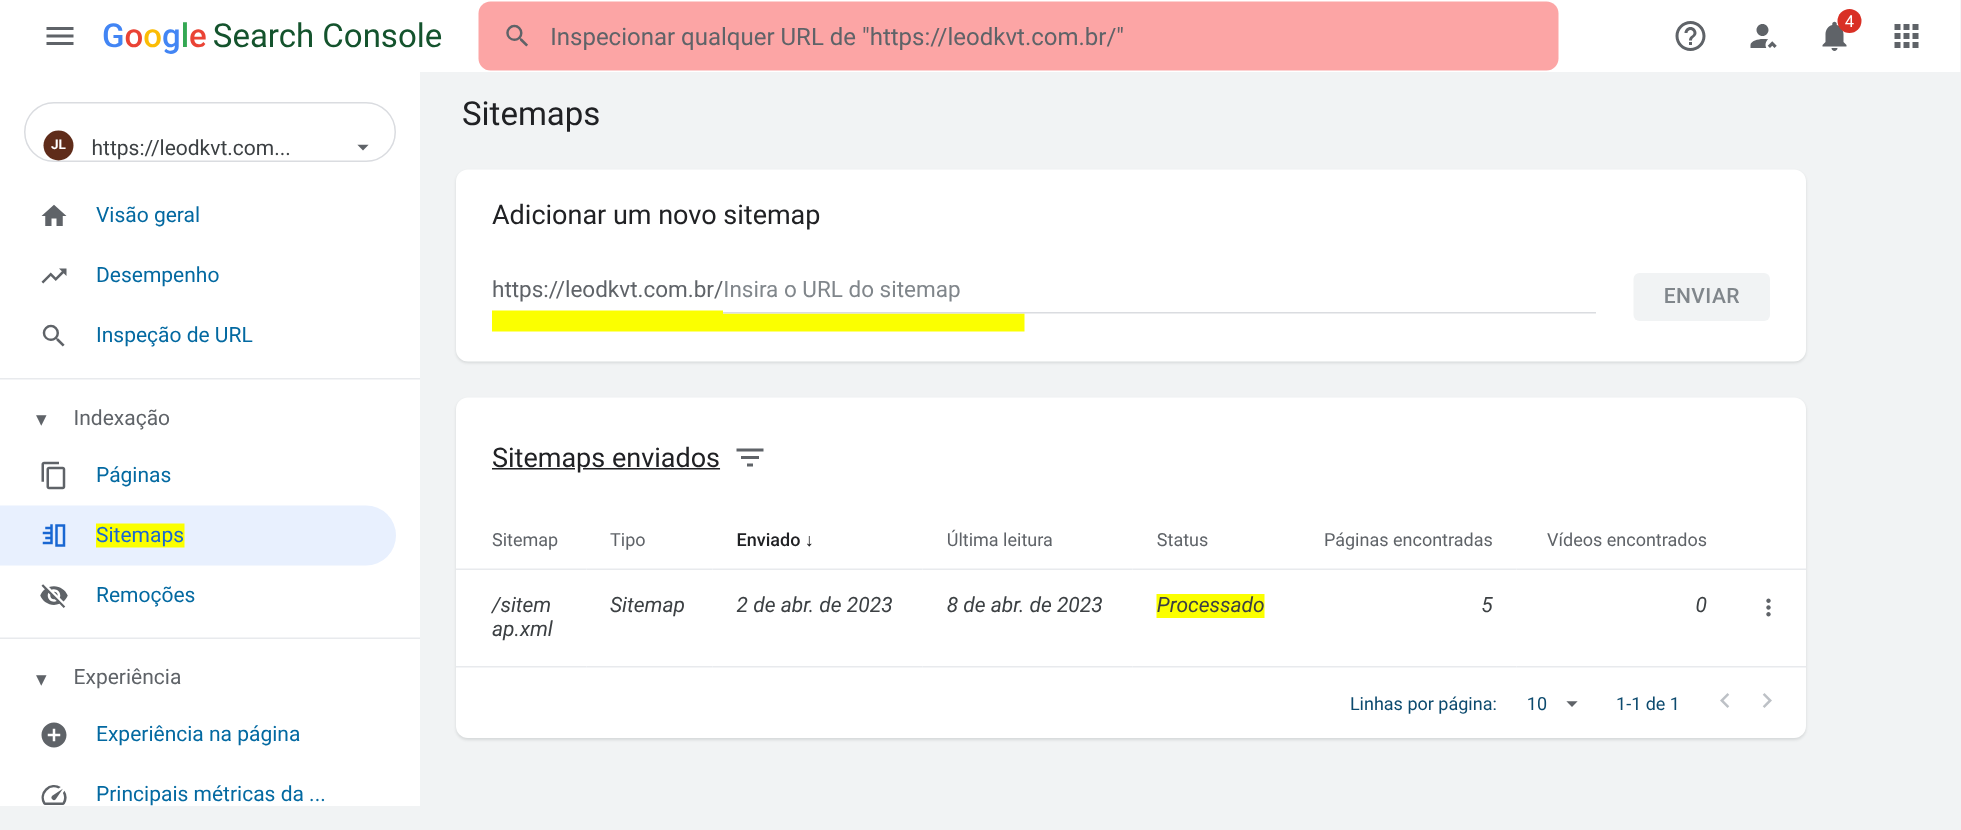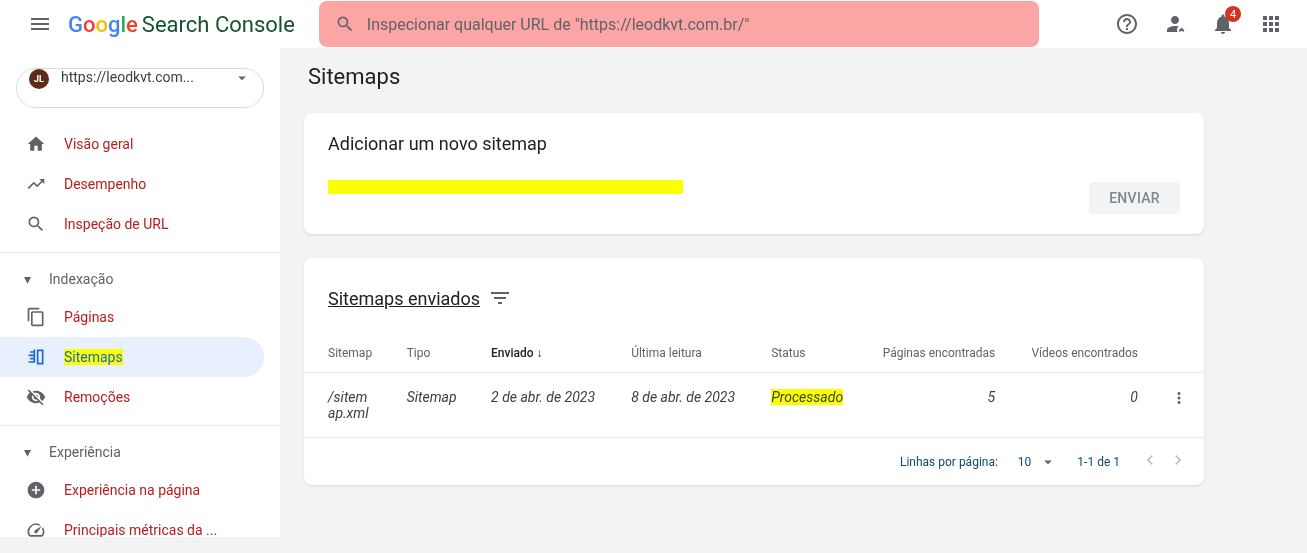--- a/index.html
+++ b/index.html
@@ -15,27 +15,27 @@
 .search-bar { flex: 1; max-width: 720px; height: 46px; background: #fca5a5; border-radius: 8px; display: flex; align-items: center; padding: 0 16px; color: #5f6368; }
 .search-bar input { border: none; background: transparent; flex: 1; font-size: 16px; color: #202124; outline: none; margin-left: 12px; }
 .search-bar input::placeholder { color: #5f6368; }
 
 .top-actions { display: flex; align-items: center; gap: 8px; margin-left: auto; }
 .icon-btn { width: 40px; height: 40px; display: flex; align-items: center; justify-content: center; color: #5f6368; cursor: pointer; border-radius: 50%; position: relative; }
 .badge { position: absolute; top: 2px; right: 2px; background: #d93025; color: #fff; font-size: 11px; border-radius: 50%; width: 16px; height: 16px; display: flex; align-items: center; justify-content: center; }
 
 .layout { display: flex; height: calc(100% - 64px); }
 .sidebar { width: 280px; background: #fff; padding: 12px 0; overflow-y: auto; }
-.property-selector { margin: 8px 16px 16px; height: 40px; border: 1px solid #dadce0; border-radius: 20px; display: flex; align-items: flex-start; padding: 0 12px; cursor: pointer; }
+.property-selector { margin: 8px 16px 16px; height: 40px; border: 1px solid #dadce0; border-radius: 20px; display: flex; align-items: flex-end; padding: 0 12px; cursor: pointer; }
 .prop-icon { width: 20px; height: 20px; background: #5f2c1a; border-radius: 50%; margin-right: 12px; display:flex; align-items:center; justify-content:center; color:#fff; font-size:9px; font-weight:bold; }
 .prop-text { flex: 1; font-size: 14px; color: #3c4043; white-space: nowrap; overflow: hidden; text-overflow: ellipsis; }
 .nav-item { height: 40px; display: flex; align-items: center; padding: 0 24px; color: #5f6368; font-size: 14px; cursor: pointer; border-radius: 0 20px 20px 0; margin-right: 16px; }
 .nav-item.active { background: #e8f0fe; color: #1967d2; }
 .nav-item .nav-icon { width: 24px; margin-right: 16px; display: flex; align-items: center; justify-content: center; }
-.nav-item .nav-label { color: #b91c1c; }
+.nav-item .nav-label { color: #0369a1; }
 .nav-item.active .nav-label { color: #1967d2; }
 .nav-section { height: 36px; display: flex; align-items: center; padding: 0 24px; color: #5f6368; font-size: 14px; cursor: pointer; }
 .nav-section .chev { margin-right: 18px; font-size: 14px; }
 .divider { height: 1px; background: #e8eaed; margin: 8px 0; }
 .highlight { background: #fbff00; }
 
 .main { flex: 1; padding: 16px 24px; overflow-y: auto; }
 .page-title { font-size: 22px; color: #202124; font-weight: 400; margin-bottom: 24px; padding-left: 4px; }
 
 .card { background: #fff; border-radius: 8px; box-shadow: 0 1px 2px rgba(60,64,67,0.15); margin-bottom: 24px; width: 900px; }
@@ -198,20 +198,24 @@
     </div>
   </div>
 
   <div class="main">
     <h1 class="page-title">Sitemaps</h1>
 
     <div class="card card-pad">
       <div class="card-title">Adicionar um novo sitemap</div>
       <div class="sitemap-input-row">
         <div style="flex:1">
+          <div style="display:flex;align-items:baseline">
+            <span class="url-prefix">https://leodkvt.com.br/</span>
+            <input class="sitemap-input" type="text" placeholder="Insira o URL do sitemap" style="">
+          </div>
           <div class="yellow-block"></div>
         </div>
         <button class="send-btn">ENVIAR</button>
       </div>
     </div>
 
     <div class="card">
       <div class="card-header-row">
         <div class="card-title" style="margin:0">Sitemaps enviados</div>
         <div class="icon-btn">

